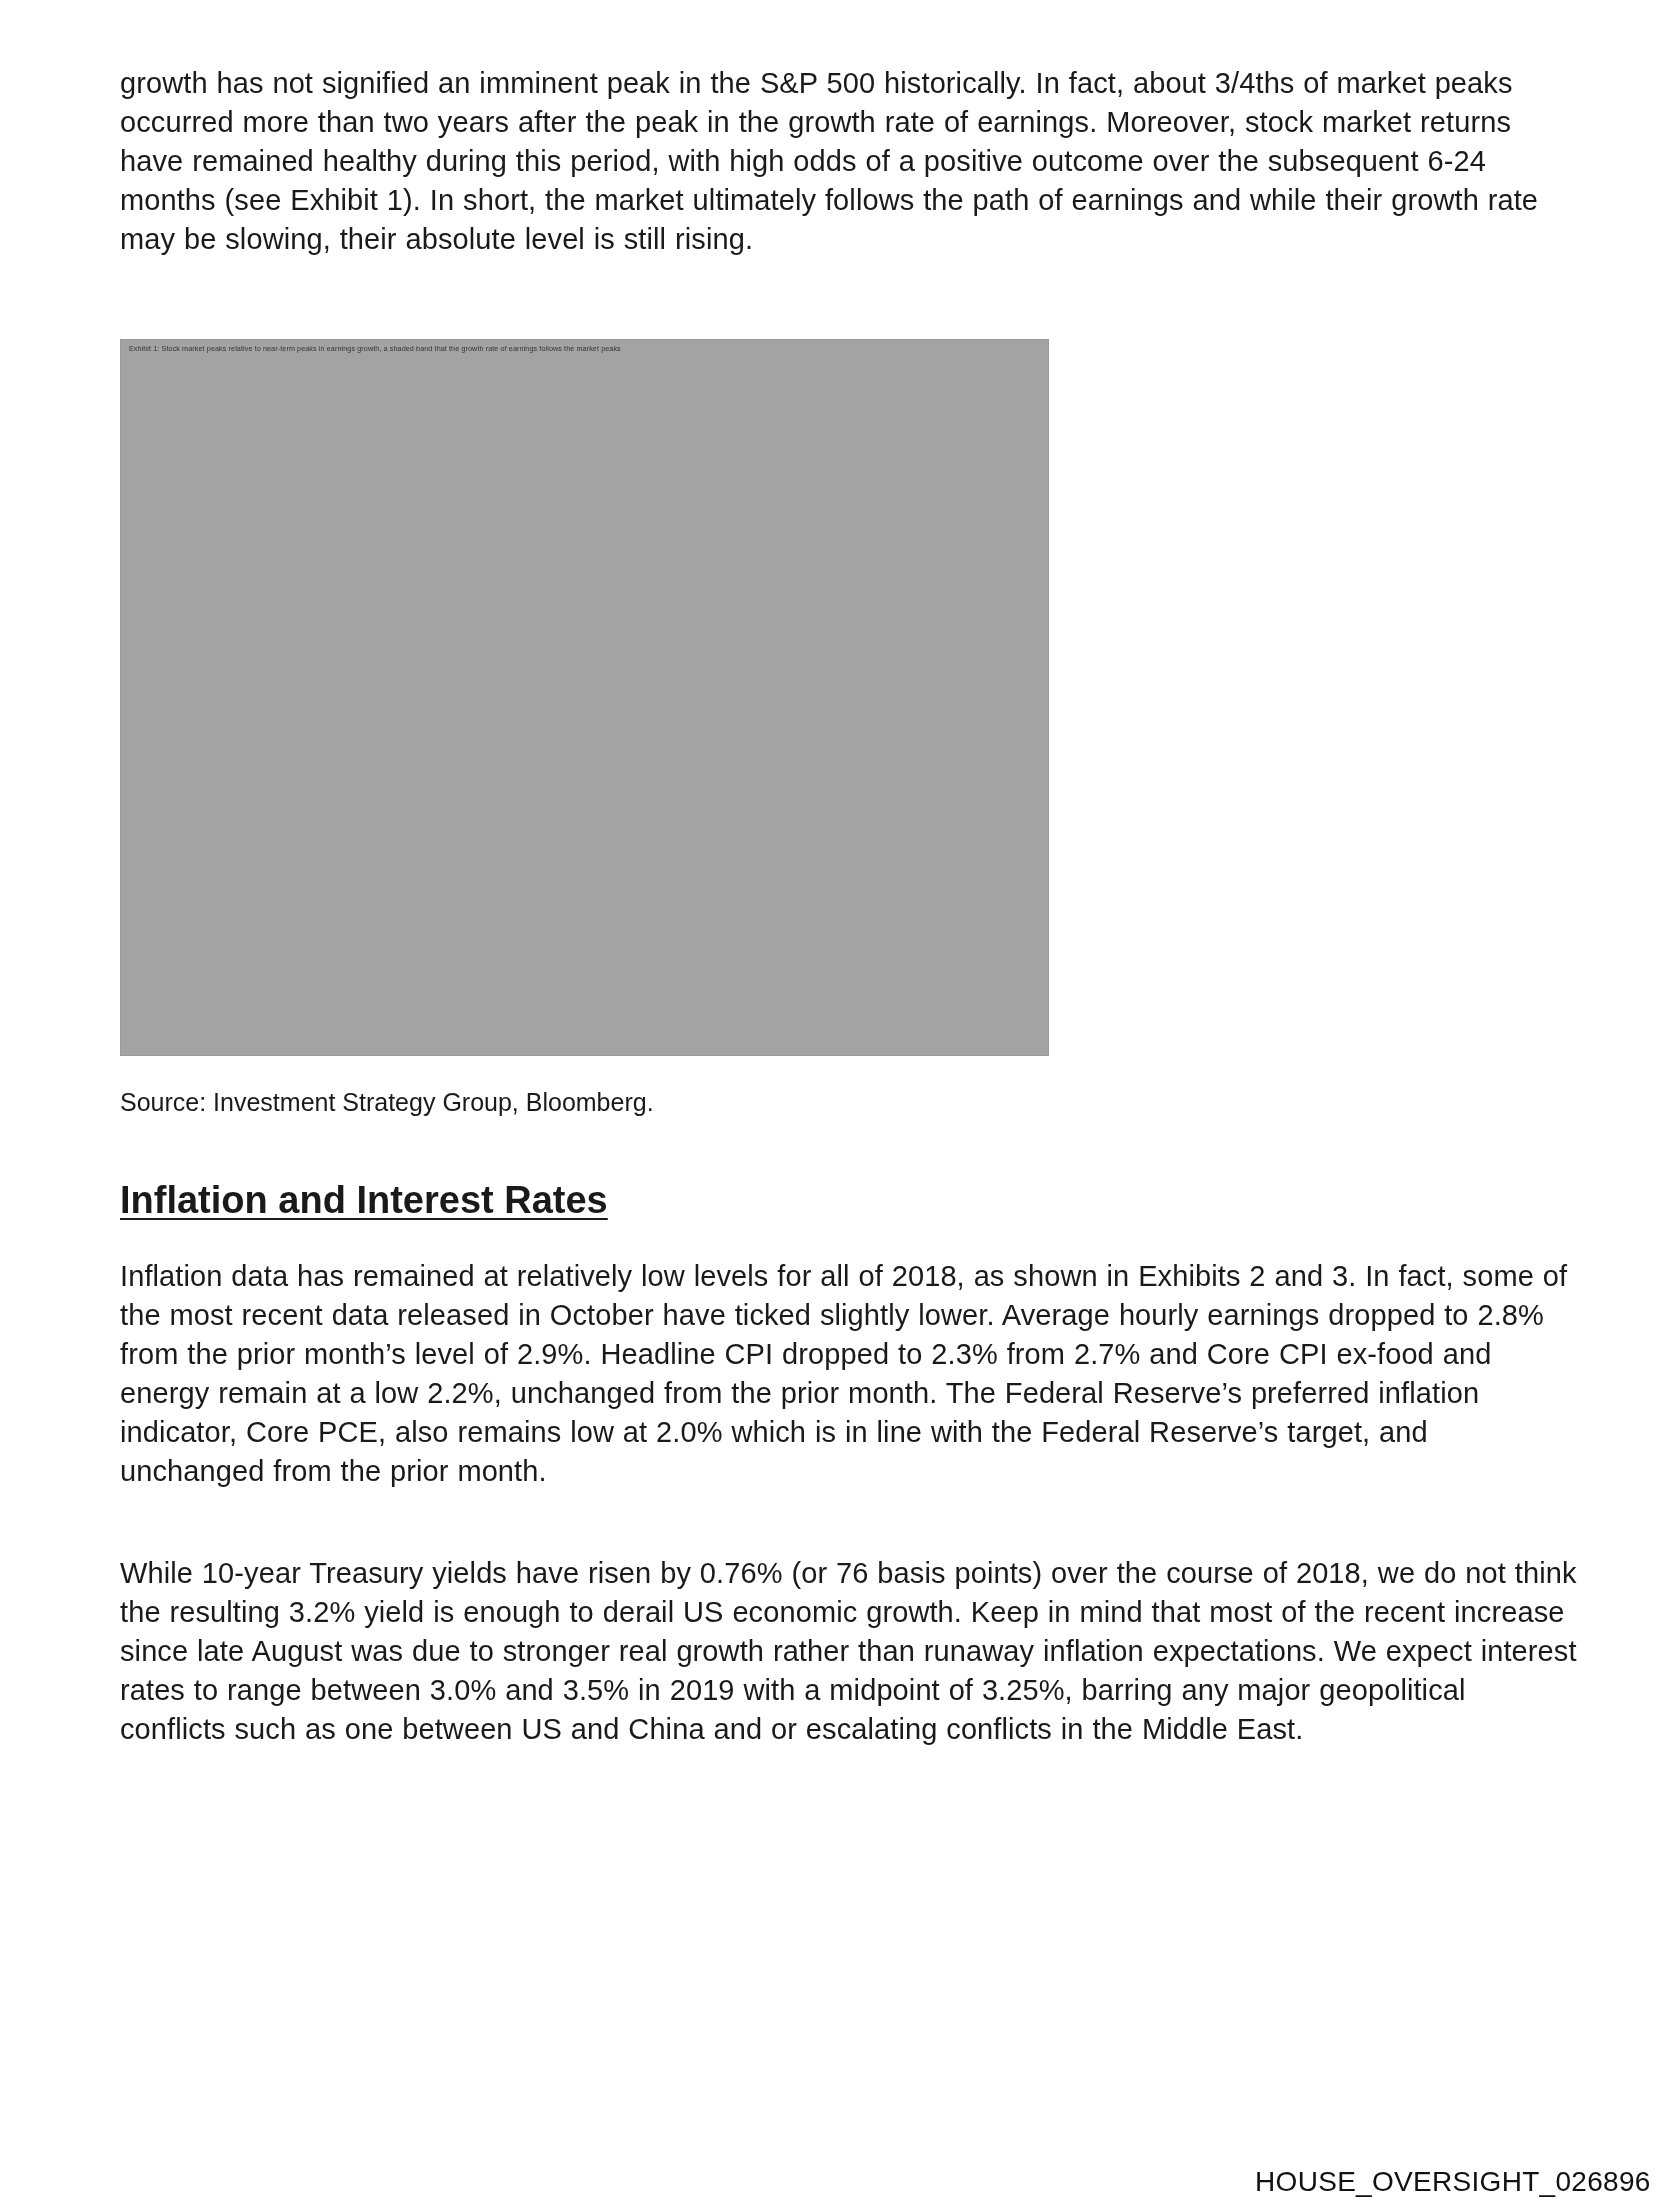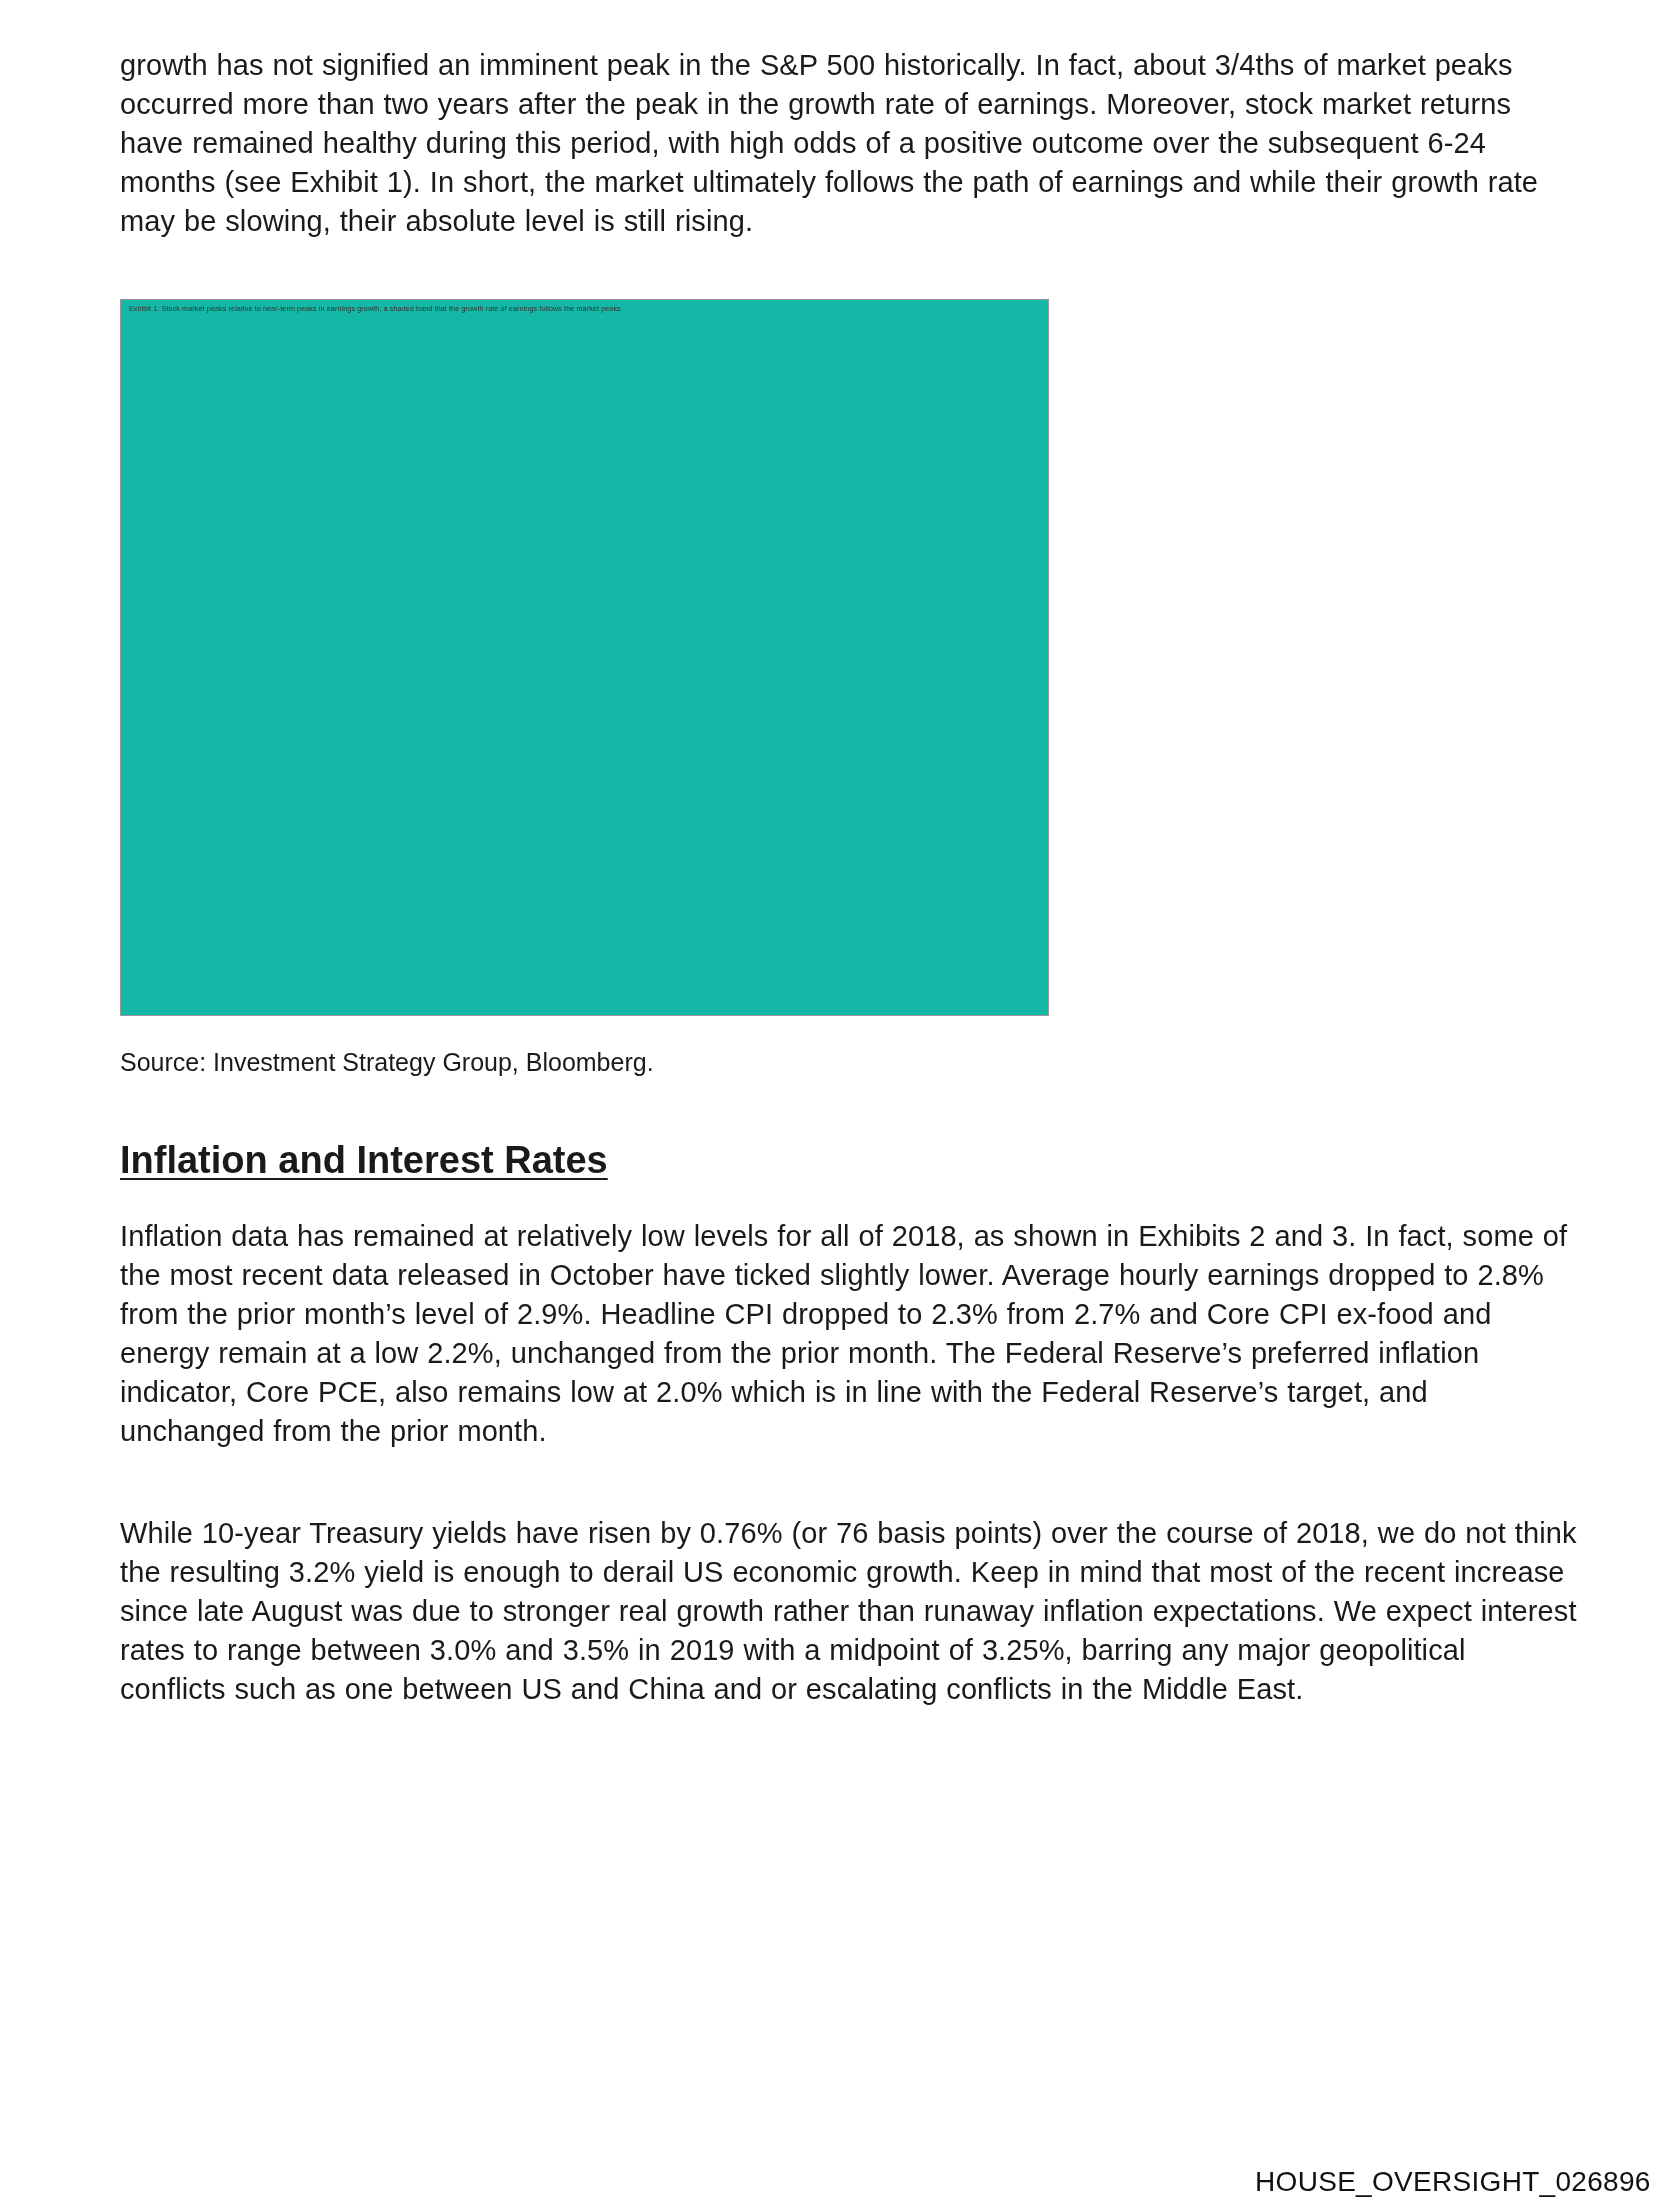--- a/index.html
+++ b/index.html
@@ -21,30 +21,30 @@
     margin-left: 120px;
     width: 1458px;
   }
   .body-text {
     font-size: 29px;
     line-height: 39px;
     margin: 0;
     letter-spacing: 0.1px;
     word-spacing: 0.7px;
   }
-  .para-1 { padding-top: 46px; }
+  .para-1 { padding-top: 64px; }
   .para-2 { margin-top: 38px; }
   .para-3 { margin-top: 63px; }
   .exhibit-box {
-    margin-top: 58px;
+    margin-top: 80px;
     width: 929px;
     height: 717px;
     border: 1.3px solid #9a9a9a;
     box-sizing: border-box;
-    background: #14b8a6;
+    background: #a3a3a3;
     position: relative;
   }
   .exhibit-caption {
     position: absolute;
     top: 4.6px;
     left: 7.9px;
     font-size: 7.2px;
     line-height: 7.9px;
     color: #333333;
     letter-spacing: 0.1px;

